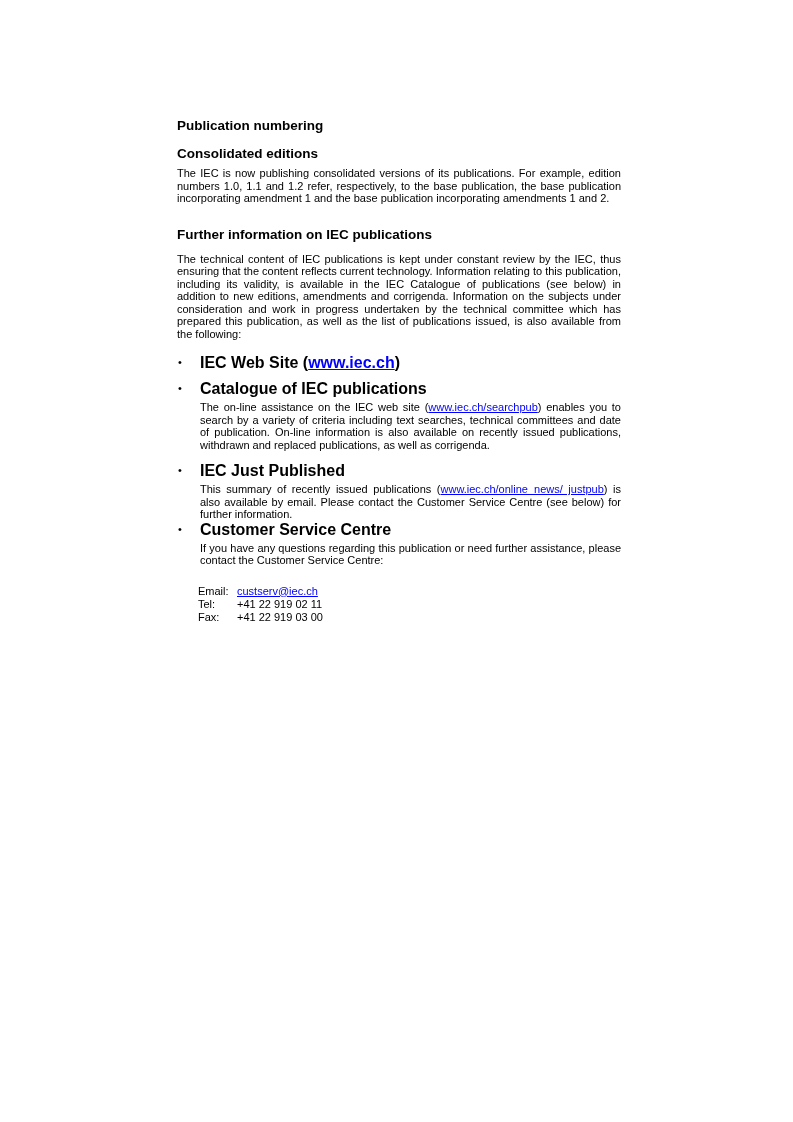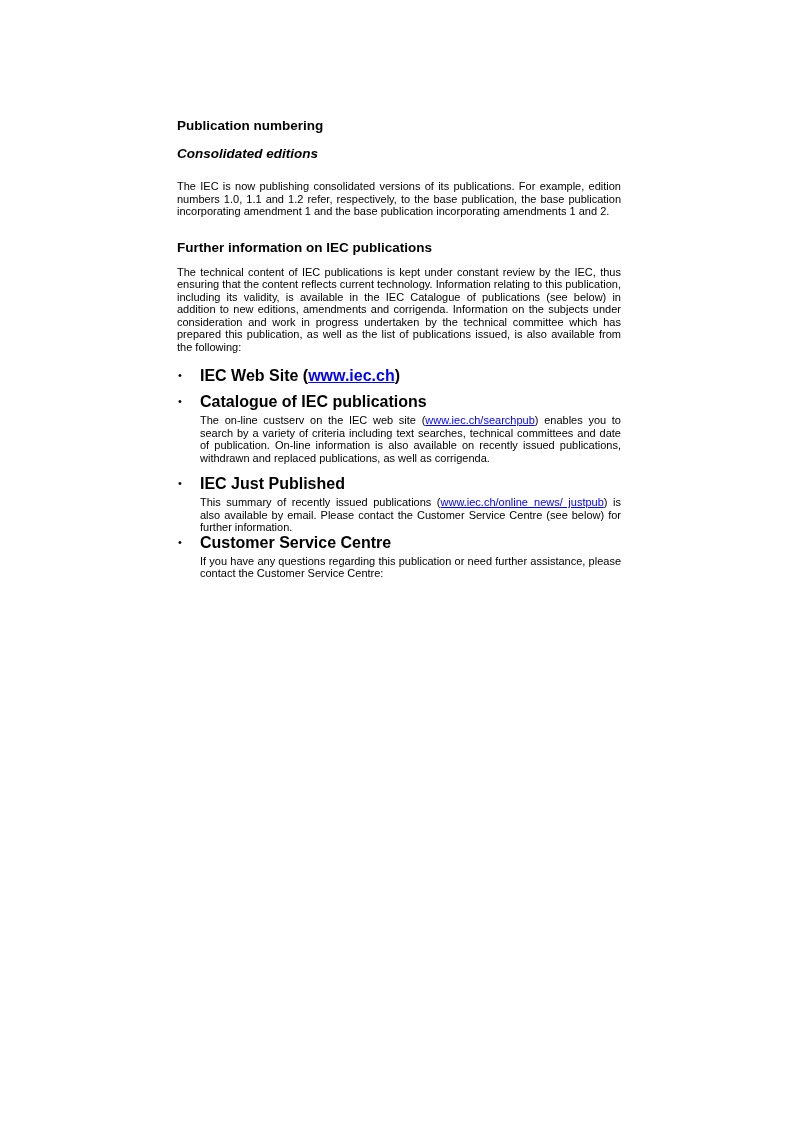--- a/index.html
+++ b/index.html
@@ -24,21 +24,21 @@
     font-weight: bold;
     line-height: 16px;
     color: #000000;
   }
   p.body-text {
     font-size: 11px;
     line-height: 12.5px;
     text-align: justify;
     color: #000000;
   }
-  .mb-h { margin-bottom: 18px; font-style: italic; }   
+  .mb-h { margin-bottom: 5px; }   
   .mb-p1 { margin-bottom: 21px; }  
   .mb-p2 { margin-bottom: 22px; }
   .mb-p3 { margin-bottom: 16px; }
   .mb-h3 { margin-bottom: 10px; }
   h2.h2-gap { margin-bottom: 12px; }
 
   .bullet-item {
     position: relative;
     padding-left: 23px;
     margin-bottom: 13px;
@@ -94,28 +94,33 @@
 
     <h2 class="section-heading mb-h3">Further information on IEC publications</h2>
     <p class="body-text mb-p3">The technical content of IEC publications is kept under constant review by the IEC, thus ensuring that the content reflects current technology. Information relating to this publication, including its validity, is available in the IEC Catalogue of publications (see below) in addition to new editions, amendments and corrigenda. Information on the subjects under consideration and work in progress undertaken by the technical committee which has prepared this publication, as well as the list of publications issued, is also available from the following:</p>
 
     <div class="bullet-item">
       <span class="bullet-title"><span>IEC Web Site (</span><a class="link">www.iec.ch</a><span>)</span></span>
     </div>
 
     <div class="bullet-item">
       <span class="bullet-title">Catalogue of IEC publications</span>
-      <p class="body-text"><span>The on-line custserv on the IEC web site (</span><a class="link">www.iec.ch/searchpub</a><span>) enables you to search by a variety of criteria including text searches, technical committees and date of publication. On-line information is also available on recently issued publications, withdrawn and replaced publications, as well as corrigenda.</span></p>
+      <p class="body-text"><span>The on-line assistance on the IEC web site (</span><a class="link">www.iec.ch/searchpub</a><span>) enables you to search by a variety of criteria including text searches, technical committees and date of publication. On-line information is also available on recently issued publications, withdrawn and replaced publications, as well as corrigenda.</span></p>
     </div>
 
     <div class="bullet-item bullet-gap-lg">
       <span class="bullet-title">IEC Just Published</span>
       <p class="body-text"><span>This summary of recently issued publications (</span><a class="link">www.iec.ch/online_news/ justpub</a><span>) is also available by email. Please contact the Customer Service Centre (see below) for further information.</span></p>
     </div>
 
     <div class="bullet-item">
       <span class="bullet-title">Customer Service Centre</span>
       <p class="body-text">If you have any questions regarding this publication or need further assistance, please contact the Customer Service Centre:</p>
     </div>
 
+    <div class="contact-block">
+      <span class="contact-row"><span class="contact-label">Email:</span><a class="link">custserv@iec.ch</a></span>
+      <span class="contact-row"><span class="contact-label">Tel:</span><span>+41 22 919 02 11</span></span>
+      <span class="contact-row"><span class="contact-label">Fax:</span><span>+41 22 919 03 00</span></span>
+    </div>
 
   </div>
 </div>
 
 </body></html>

